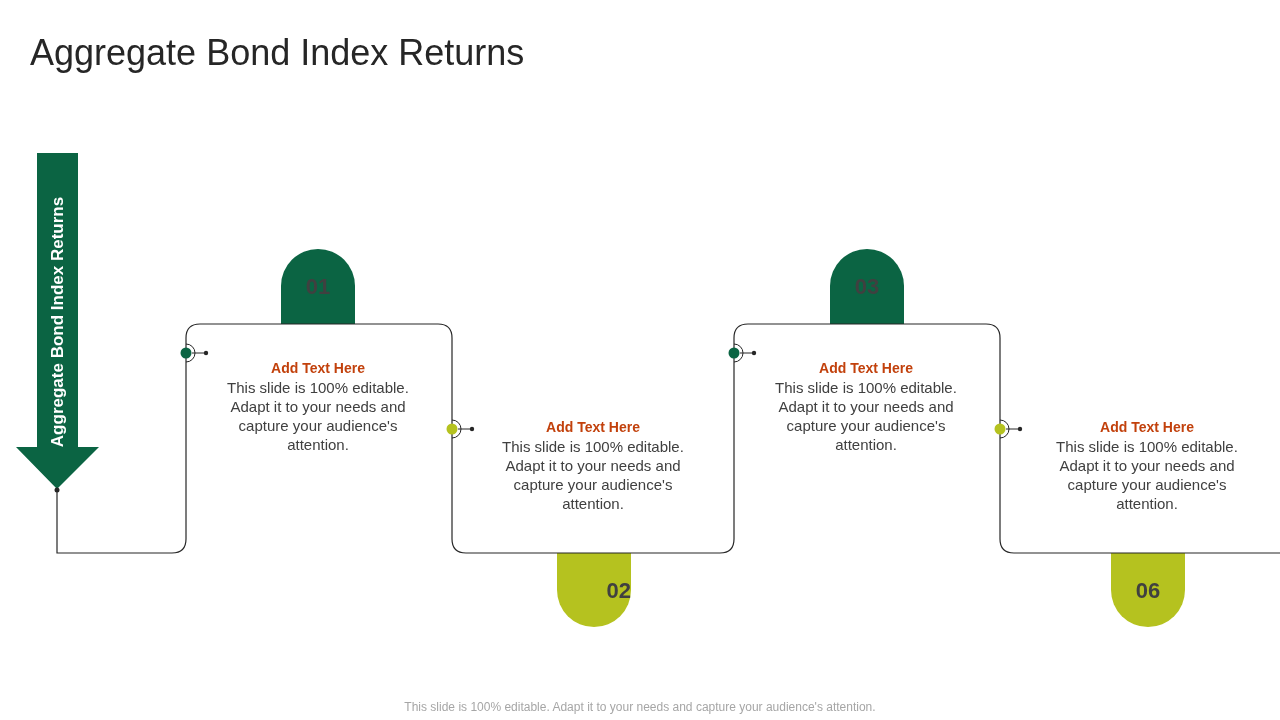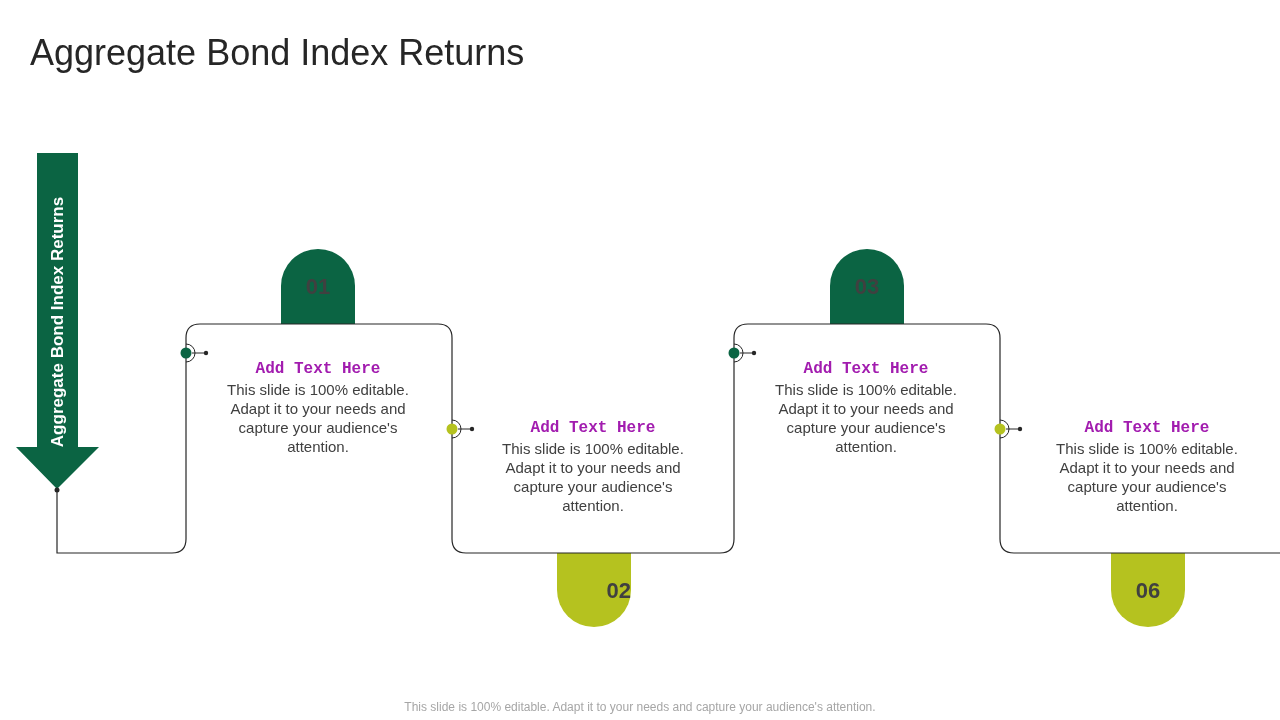--- a/index.html
+++ b/index.html
@@ -2,21 +2,21 @@
 <html><head>
   <meta charset="utf-8">
   <style>
     html, body { margin: 0; padding: 0; }
     body { width: 1280px; height: 720px; background: #ffffff; position: relative; overflow: hidden; font-family: "Liberation Sans", sans-serif; }
     .title { position: absolute; left: 30px; top: 32px; font-size: 36px; color: #262626; font-weight: normal; letter-spacing: 0; }
     .diagram { position: absolute; left: 0; top: 0; width: 1280px; height: 720px; }
     .vert-label { position: absolute; left: 58px; top: 322px; transform: translate(-50%, -50%) rotate(-90deg); color: #ffffff; font-weight: bold; font-size: 17px; white-space: nowrap; }
     .tab-num { position: absolute; width: 74px; text-align: center; color: #404040; font-weight: bold; font-size: 22px; }
     .card-text { position: absolute; width: 190px; text-align: center; }
-    .card-heading { font-size: 16px; font-weight: bold; color: #a21caf; margin-bottom: 2px; font-family: Liberation Mono, monospace; }
+    .card-heading { font-size: 14px; font-weight: bold; color: #c2410c; margin-bottom: 2px; }
     .card-body { font-size: 15px; color: #404040; line-height: 19px; }
     .footer { position: absolute; left: 0; width: 1280px; top: 700px; text-align: center; font-size: 12px; color: #a6a6a6; }
   </style>
 </head>
 <body>
 
 <div class="title">Aggregate Bond Index Returns</div>
 
 <svg class="diagram" width="1280" height="720" viewBox="0 0 1280 720">
 

